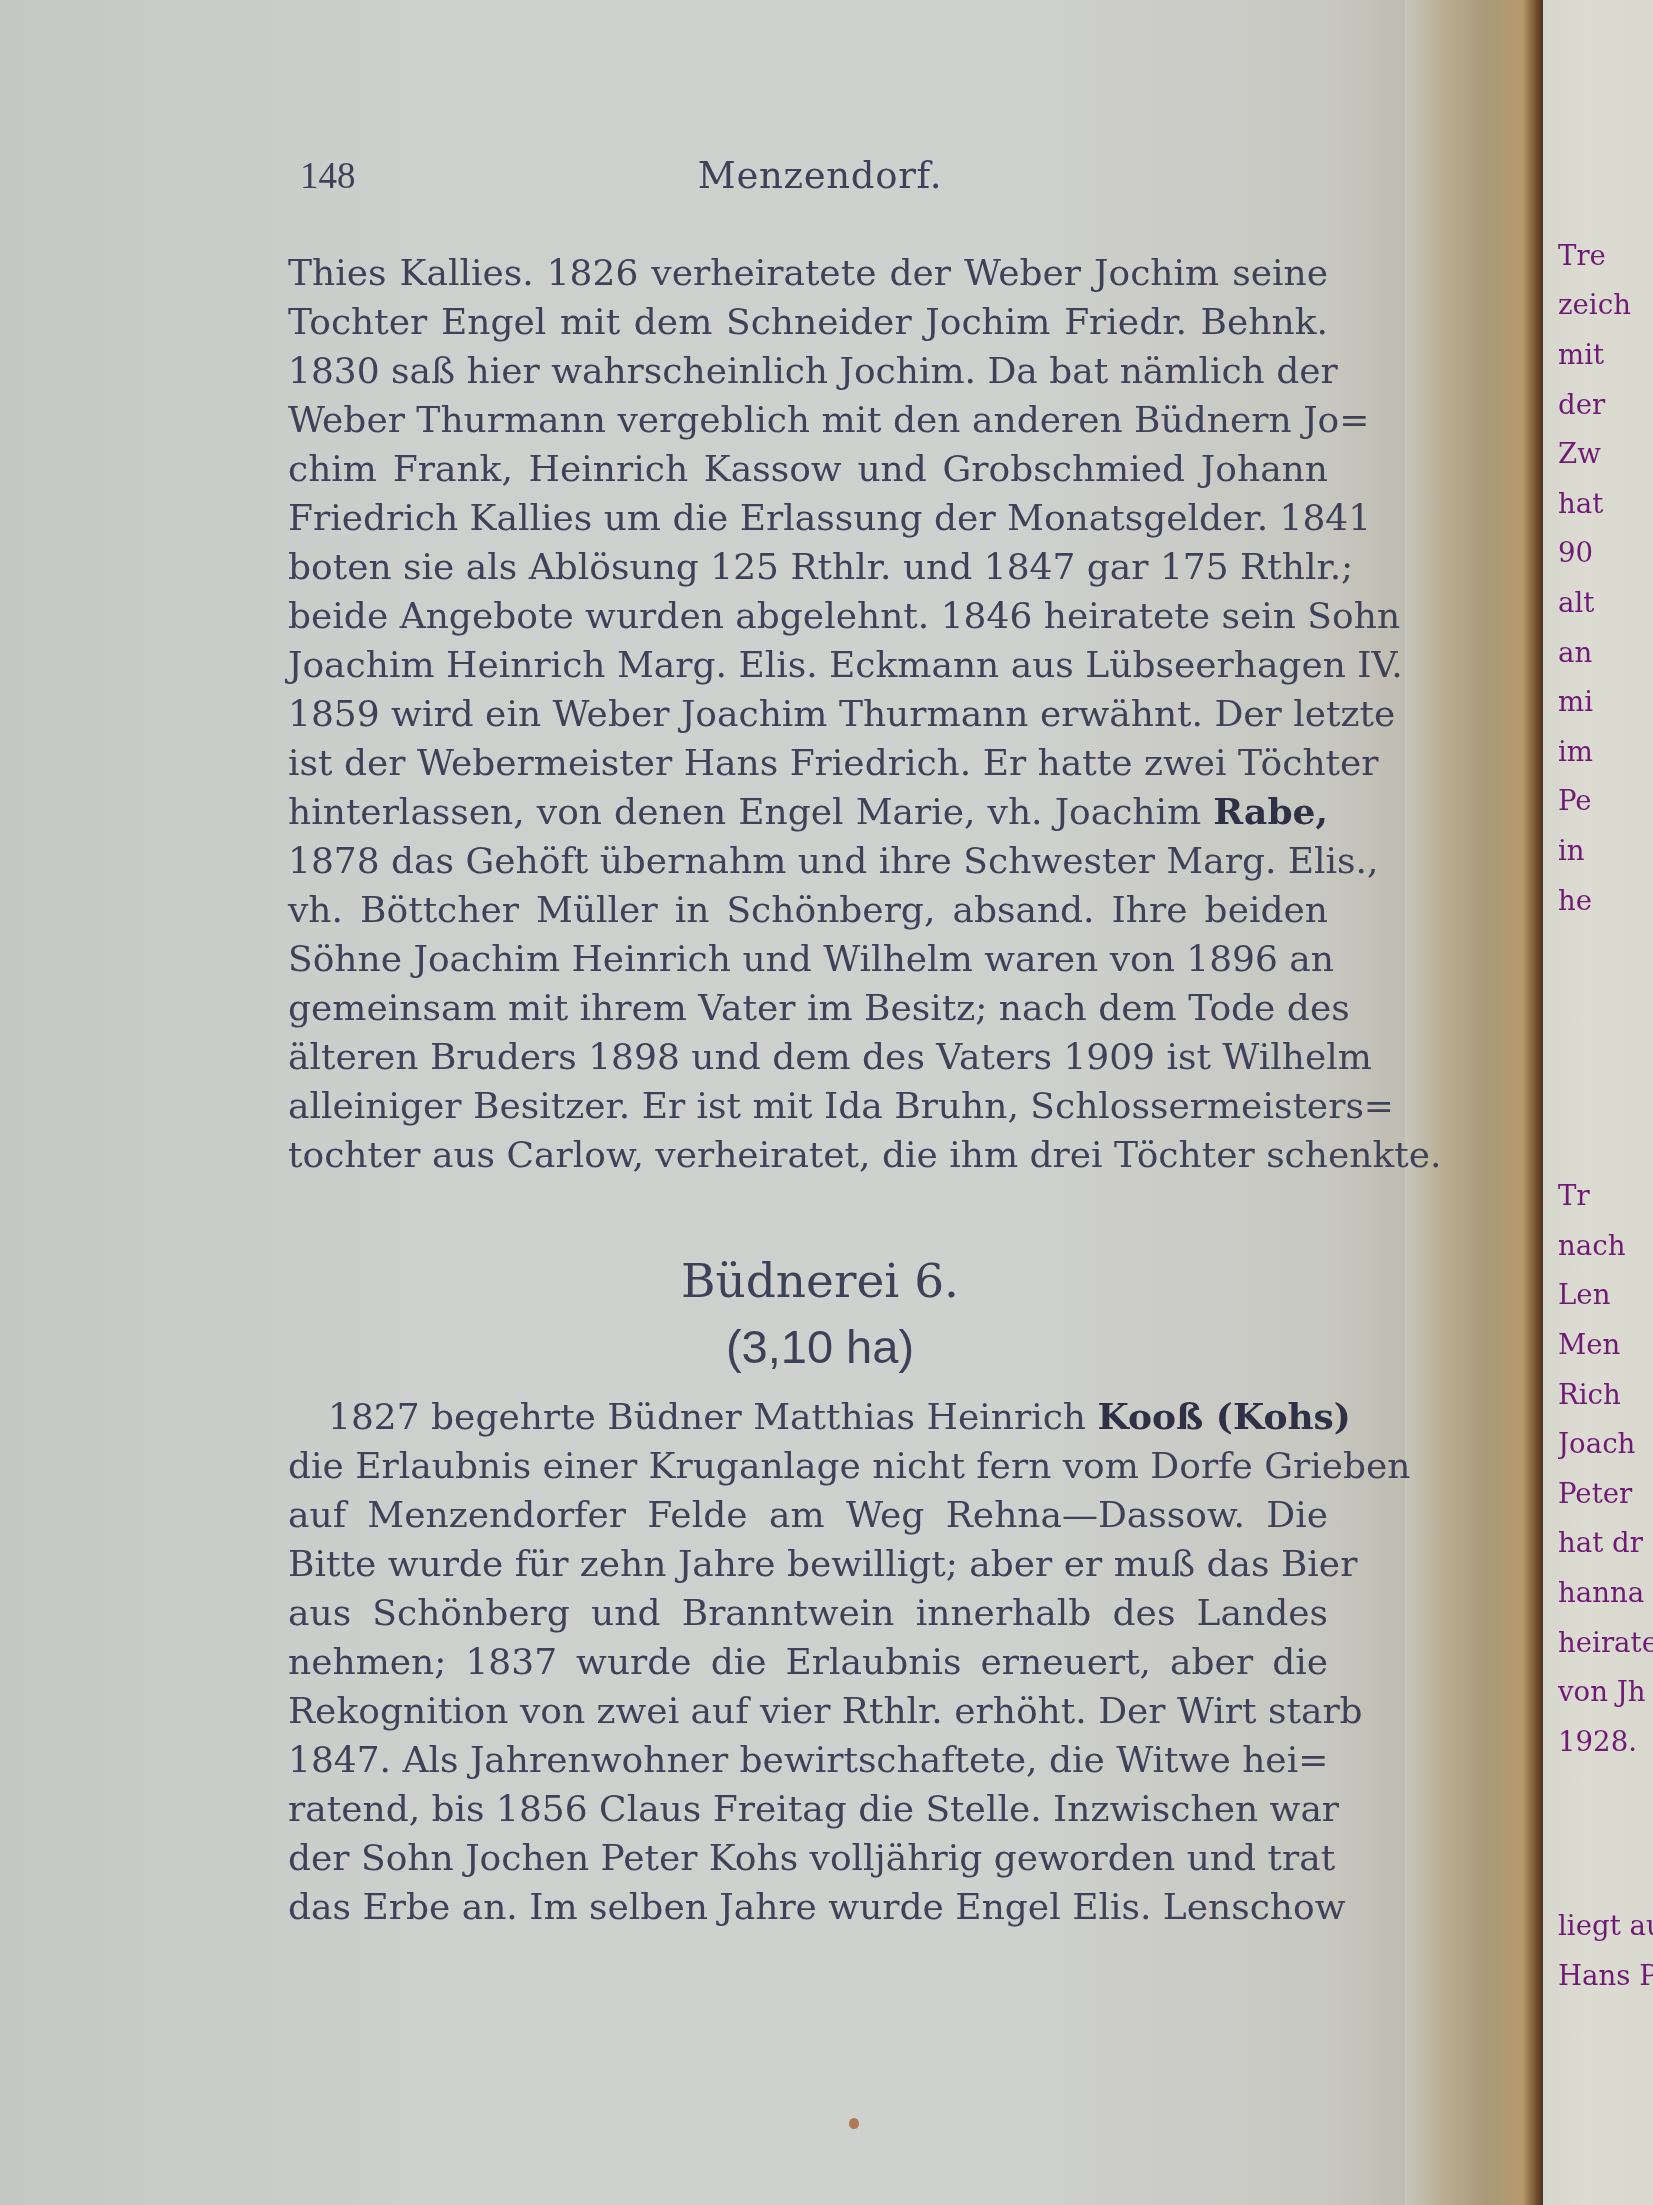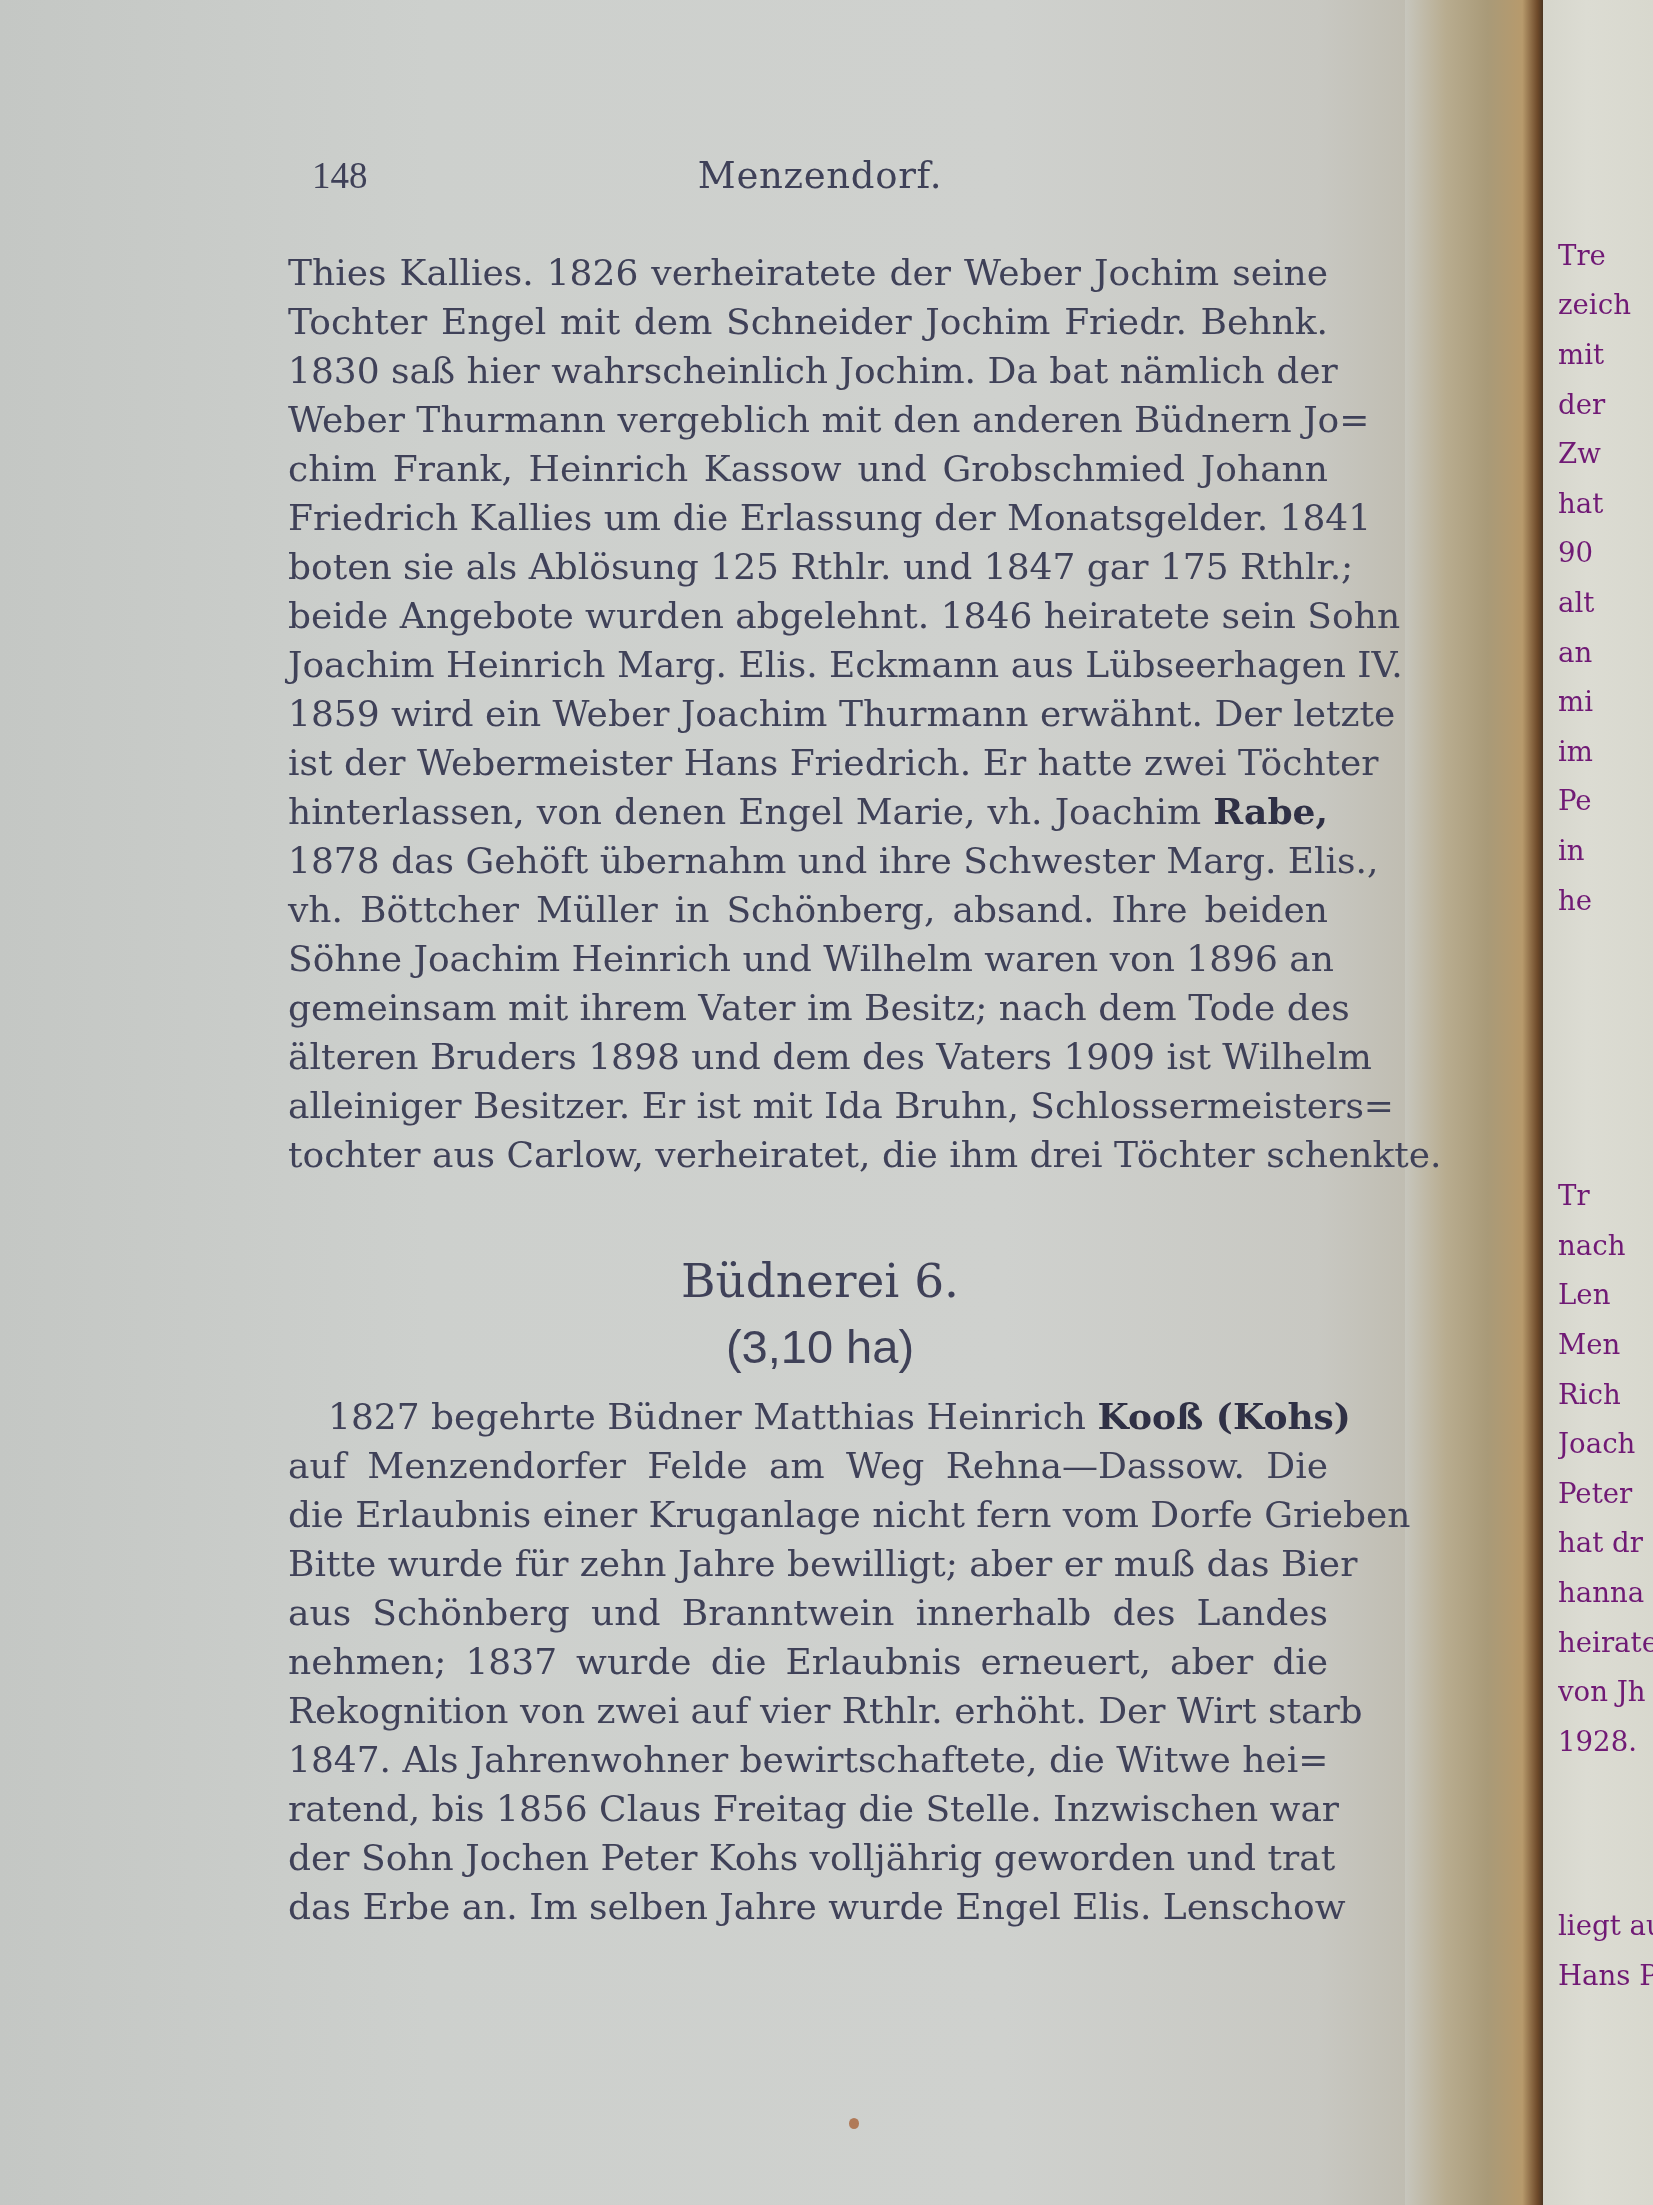--- a/index.html
+++ b/index.html
@@ -18,21 +18,21 @@
   }
   .page-right {
     position:absolute; left:1543px; top:0; width:110px; height:2205px;
     background: linear-gradient(90deg, #d6d6cc 0%, #dcdcd3 40%, #d8d8ce 100%);
   }
   .text { color:#3f4158; }
   .running-head {
     position:absolute; top:152px; left:300px; width:1040px; height:48px;
     font-size:37px; line-height:48px;
   }
-  .page-number { position:absolute; left:0; top:0; font-family:"Liberation Serif", serif;margin-left:12px; }
+  .page-number { position:absolute; left:0; top:0; font-family:"Liberation Serif", serif; }
   .running-title { position:absolute; left:0; width:1040px; text-align:center; top:0; letter-spacing:0.7px; }
   .body-block {
     position:absolute; left:288px; width:1040px;
     font-size:36px; line-height:49px;
     text-align:justify;
   }
   .line { display:block; text-align:justify; text-align-last:justify; white-space:nowrap; height:49px; overflow:visible; }
   .line.last { text-align-last:left; }
   .line.indent { padding-left:40px; }
   .block-1 { top:248px; }
@@ -83,22 +83,22 @@
   <span class="line">älteren Bruders 1898 und dem des Vaters 1909 ist Wilhelm</span>
   <span class="line">alleiniger Besitzer.  Er ist mit Ida Bruhn, Schlossermeisters=</span>
   <span class="line last">tochter aus Carlow, verheiratet, die ihm drei Töchter schenkte.</span>
 </div>
 
 <div class="section-heading h-title text">Büdnerei 6.</div>
 <div class="section-heading h-area text">(3,10 ha)</div>
 
 <div class="body-block block-2 text">
   <span class="line indent"><span>1827 begehrte Büdner Matthias Heinrich </span><b>Kooß (Kohs)</b></span>
+  <span class="line">die Erlaubnis einer Kruganlage nicht fern vom Dorfe Grieben</span>
   <span class="line">auf Menzendorfer Felde am Weg Rehna—Dassow.  Die</span>
-  <span class="line">die Erlaubnis einer Kruganlage nicht fern vom Dorfe Grieben</span>
   <span class="line">Bitte wurde für zehn Jahre bewilligt; aber er muß das Bier</span>
   <span class="line">aus Schönberg und Branntwein innerhalb des Landes</span>
   <span class="line">nehmen; 1837 wurde die Erlaubnis erneuert, aber die</span>
   <span class="line">Rekognition von zwei auf vier Rthlr. erhöht.  Der Wirt starb</span>
   <span class="line">1847.  Als Jahrenwohner bewirtschaftete, die Witwe hei=</span>
   <span class="line">ratend, bis 1856 Claus Freitag die Stelle.  Inzwischen war</span>
   <span class="line">der Sohn Jochen Peter Kohs volljährig geworden und trat</span>
   <span class="line">das Erbe an.  Im selben Jahre wurde Engel Elis. Lenschow</span>
 </div>
 

